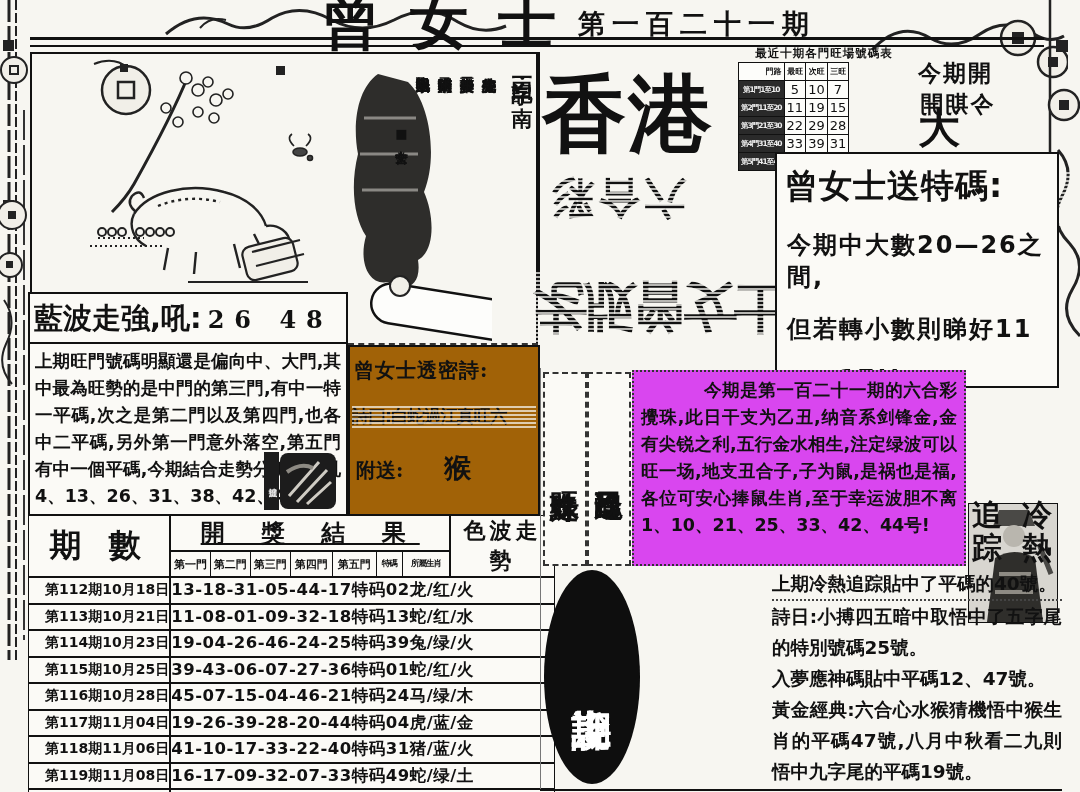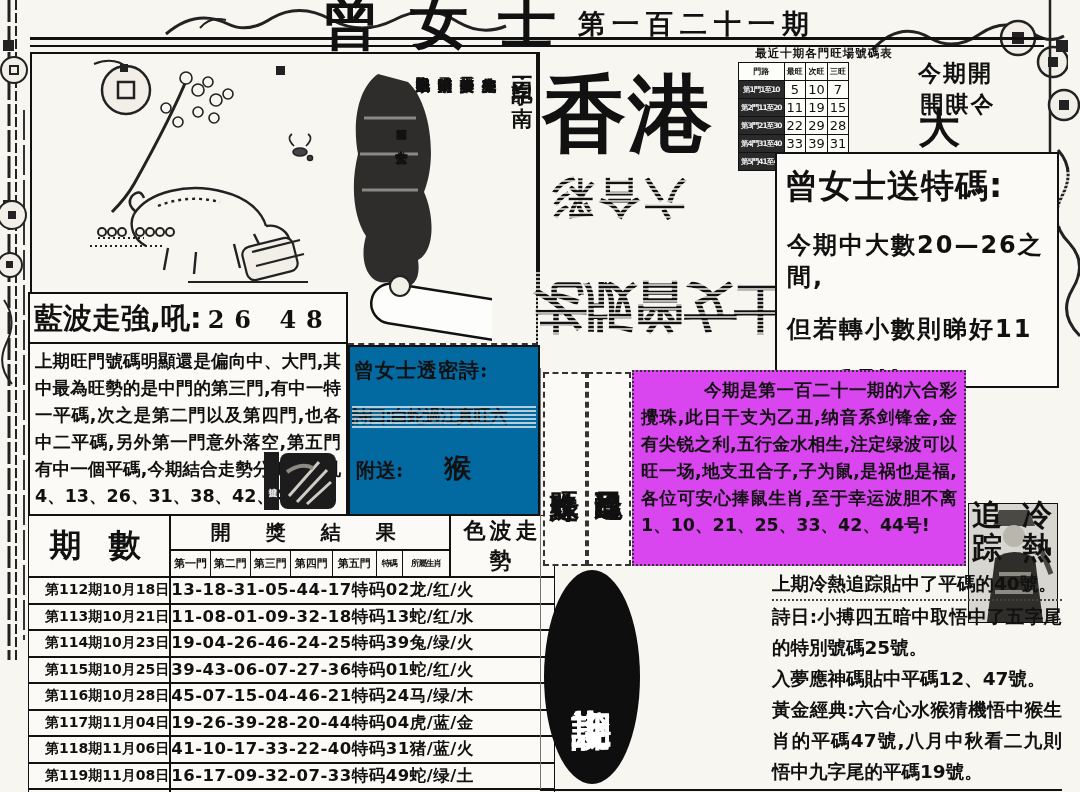--- a/index.html
+++ b/index.html
@@ -16,21 +16,21 @@
   
   .mast-title{top:-16px;left:322px;font-family:"DejaVu Serif",serif;font-weight:900;font-size:58px;letter-spacing:30px;}
   .mast-issue{top:6px;left:578px;font-family:"DejaVu Serif",serif;font-weight:700;font-size:27px;letter-spacing:7px;}
   .toprule{top:37px;left:30px;width:1014px;height:5px;border-top:3px solid #111;border-bottom:2px solid #111;}
   
   .pigbox{left:30px;top:52px;width:506px;height:240px;border:2px solid #111;border-bottom:none;}
   
   .hot-title{left:736px;top:46px;width:176px;font-size:11.5px;font-weight:700;letter-spacing:1px;text-align:center;}
   .hot-table{left:738px;top:62px;border-collapse:collapse;background:#fdfdfa;}
   .hot-table td,.hot-table th{border:1px solid #111;font-size:13px;text-align:center;padding:0 2px;height:17px;}
-  .hot-table th{font-size:8px;font-weight:700;}
+  .hot-table th{font-size:8px;font-weight:700;text-align:right;}
   .hot-table .lab{font-size:7.5px;font-weight:700;background:#2a2a2a;color:#eee;letter-spacing:-1px;}
   
   .open-line{left:918px;top:58px;width:150px;font-size:23px;font-weight:900;letter-spacing:2px;}
   .open-big{left:918px;top:100px;width:150px;font-size:42px;font-weight:900;letter-spacing:46px;}
   
   .hk{left:542px;top:58px;font-family:"DejaVu Serif",serif;font-weight:900;font-size:84px;letter-spacing:2px;}
   .mark6{left:548px;top:170px;font-size:42px;font-weight:900;letter-spacing:4px;}
   .brand{left:534px;top:214px;width:250px;font-size:54px;font-weight:900;letter-spacing:-4px;white-space:nowrap;}
   
   .special{left:775px;top:152px;width:280px;height:232px;border:2px solid #111;background:#fbfaf6;}
@@ -46,30 +46,30 @@
   .seal .tag{width:15px;background:#1c1c1c;color:#eee;font-size:9px;writing-mode:vertical-rl;text-orientation:upright;text-align:center;}
   
   .midcol{left:348px;top:58px;width:188px;height:286px;}
   .vline-mid{left:536px;top:52px;width:0;height:293px;border-left:2px solid #111;}
   .dash-mid{left:348px;top:343px;width:190px;border-top:2px dashed #333;}
   .poem{position:absolute;right:0;top:8px;height:258px;}
   .poem .motto{font-size:21px;font-weight:700;padding-left:10px;font-family:"DejaVu Serif",serif;}
   .poem .pl{font-size:14.5px;font-weight:700;padding-left:3px;font-family:"DejaVu Serif",serif;}
   .poem .sig{font-size:13px;font-weight:700;margin-top:60px;padding-left:8px;}
   
-  .secret{left:348px;top:345px;width:188px;height:167px;border:2px solid #111;background:#0369a1;}
+  .secret{left:348px;top:345px;width:188px;height:167px;border:2px solid #111;background:#a16207;}
   .secret .t{margin:10px 4px 0;font-size:20px;font-weight:700;font-family:"DejaVu Serif",serif;letter-spacing:1px;}
   .secret .v{margin:20px 2px 0;font-size:17.5px;font-weight:900;letter-spacing:-1px;}
   .secret .b{margin:22px 6px 0;font-size:20px;font-weight:700;font-family:"DejaVu Serif",serif;}
   .secret .b .z{font-size:27px;font-weight:900;margin-left:34px;}
   
   .res{left:28px;top:515px;border-collapse:collapse;table-layout:fixed;background:#fbfaf6;}
   .res td,.res th{border:1px solid #111;padding:0;}
   .res .ph{font-size:32px;font-weight:900;letter-spacing:8px;border-right:2px solid #111;}
-  .res .rh{font-size:20px;font-weight:900;letter-spacing:14px;height:30px;}
+  .res .rh{font-size:24px;font-weight:900;letter-spacing:14px;height:30px;text-decoration:underline;}
   .res .wh{font-size:22px;font-weight:900;letter-spacing:4px;border-left:2px solid #111;}
   .res .sh{font-size:11px;font-weight:700;height:22px;text-align:center;}
   .res .sh.sm{font-size:8.5px;letter-spacing:-1px;}
   .res .pc{font-size:14px;font-weight:700;height:24.5px;padding-left:16px;border-right:2px solid #111;white-space:nowrap;}
   .res .rc{font-size:16.5px;font-weight:700;padding-left:0;letter-spacing:.5px;white-space:nowrap;}
   .res tr{border-bottom:2px solid #111;}
   
   .gstrip{top:372px;width:40px;height:190px;border:2px dashed #333;display:flex;align-items:center;justify-content:center;background:#fbfaf6;}
   .gstrip .c{font-size:29px;font-weight:900;line-height:44px;}
   .gbody{left:632px;top:370px;width:330px;height:192px;border:2px dotted #333;background:#d946ef;}

